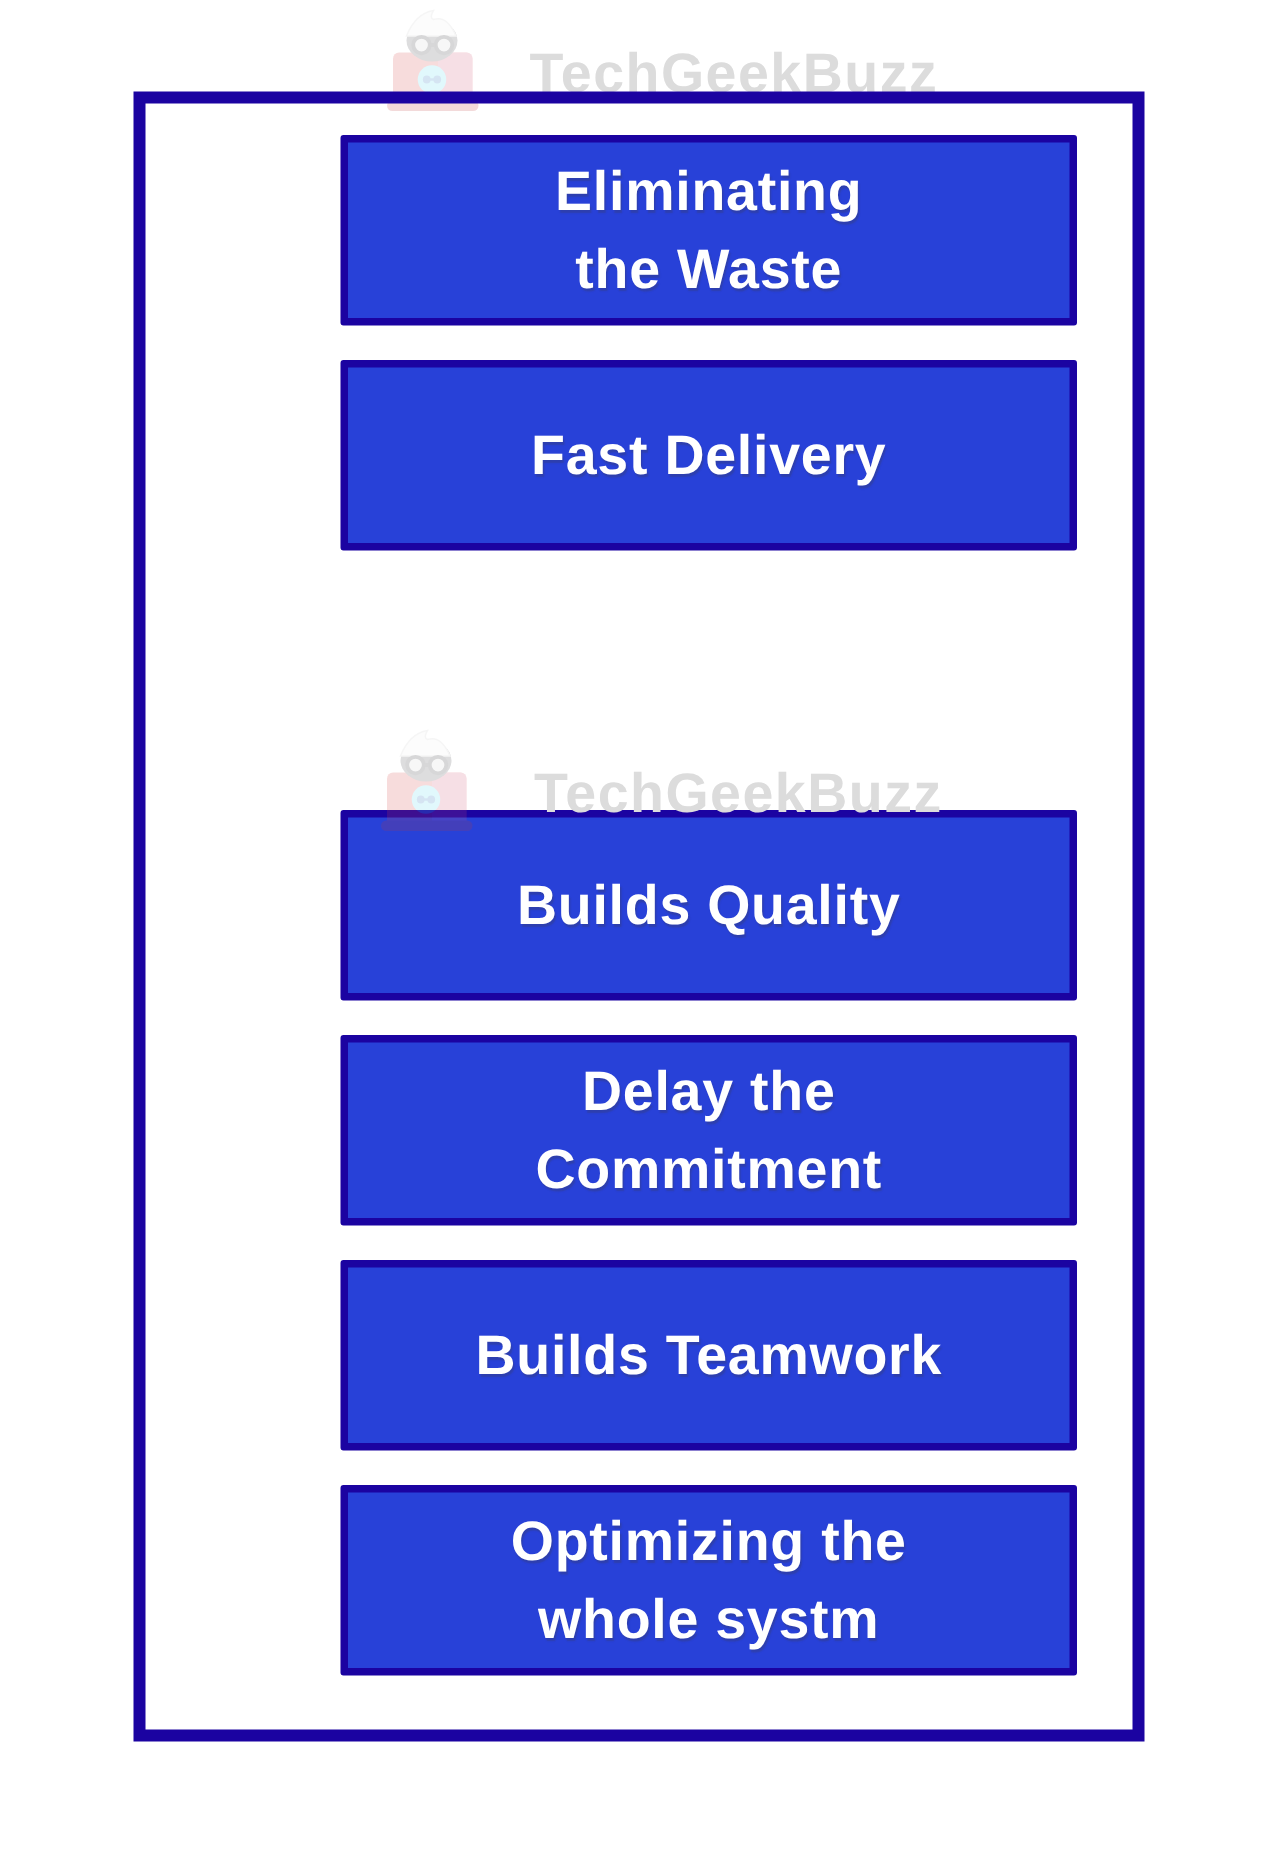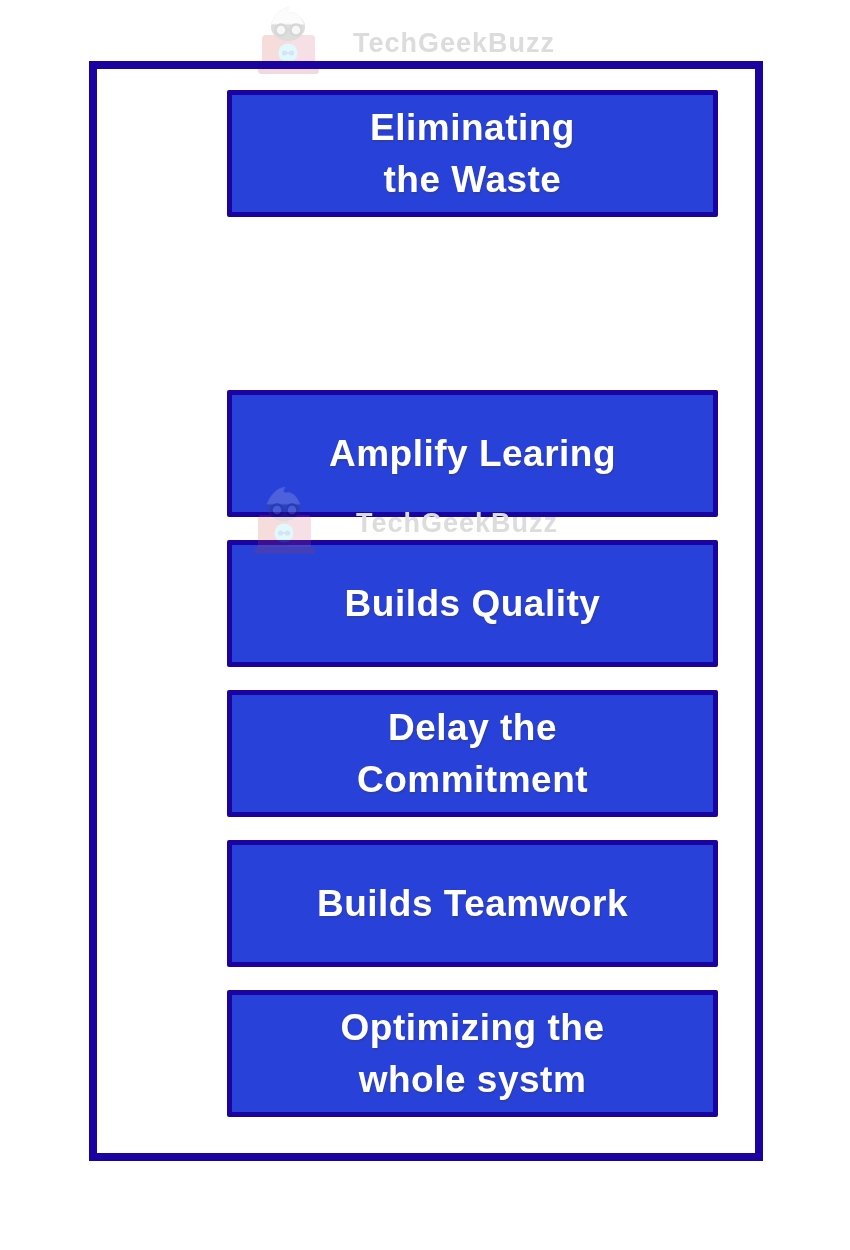--- a/index.html
+++ b/index.html
@@ -65,21 +65,21 @@
     position:absolute;
     width:68px;
     height:72px;
     opacity:0.18;
     z-index:3;
   }
   .wm-logo-top{left:256px; top:4px; z-index:1;}
   .wm-logo-mid{left:252px; top:484px;}
   .wm-text{
     position:absolute;
-    font-size:27px;
+    font-size:37px;
     font-weight:bold;
     letter-spacing:1px;
     color:var(--watermark-text);
     z-index:3;
     white-space:nowrap;
   }
   .wm-text-top{left:353px; top:28px; z-index:1;}
   .wm-text-mid{left:356px; top:508px;}
   
   .title{
@@ -114,22 +114,22 @@
     <line x1="28.5" y1="48" x2="35.5" y2="48" stroke="#1b6fbd" stroke-width="1.6"></line>
   </svg>
   <div class="wm-text wm-text-top">TechGeekBuzz</div>
 
   <div class="frame"></div>
 
   <div class="pbox b0">
     <div class="label">Eliminating
 the Waste</div>
   </div>
-  <div class="pbox b2">
-    <div class="label">Amplify Learing</div>
+  <div class="pbox b1">
+    <div class="label">Fast Delivery</div>
   </div>
   <div class="pbox b3">
     <div class="label">Builds Quality</div>
   </div>
   <div class="pbox b4">
     <div class="label">Delay the
 Commitment</div>
   </div>
   <div class="pbox b5">
     <div class="label">Builds Teamwork</div>

